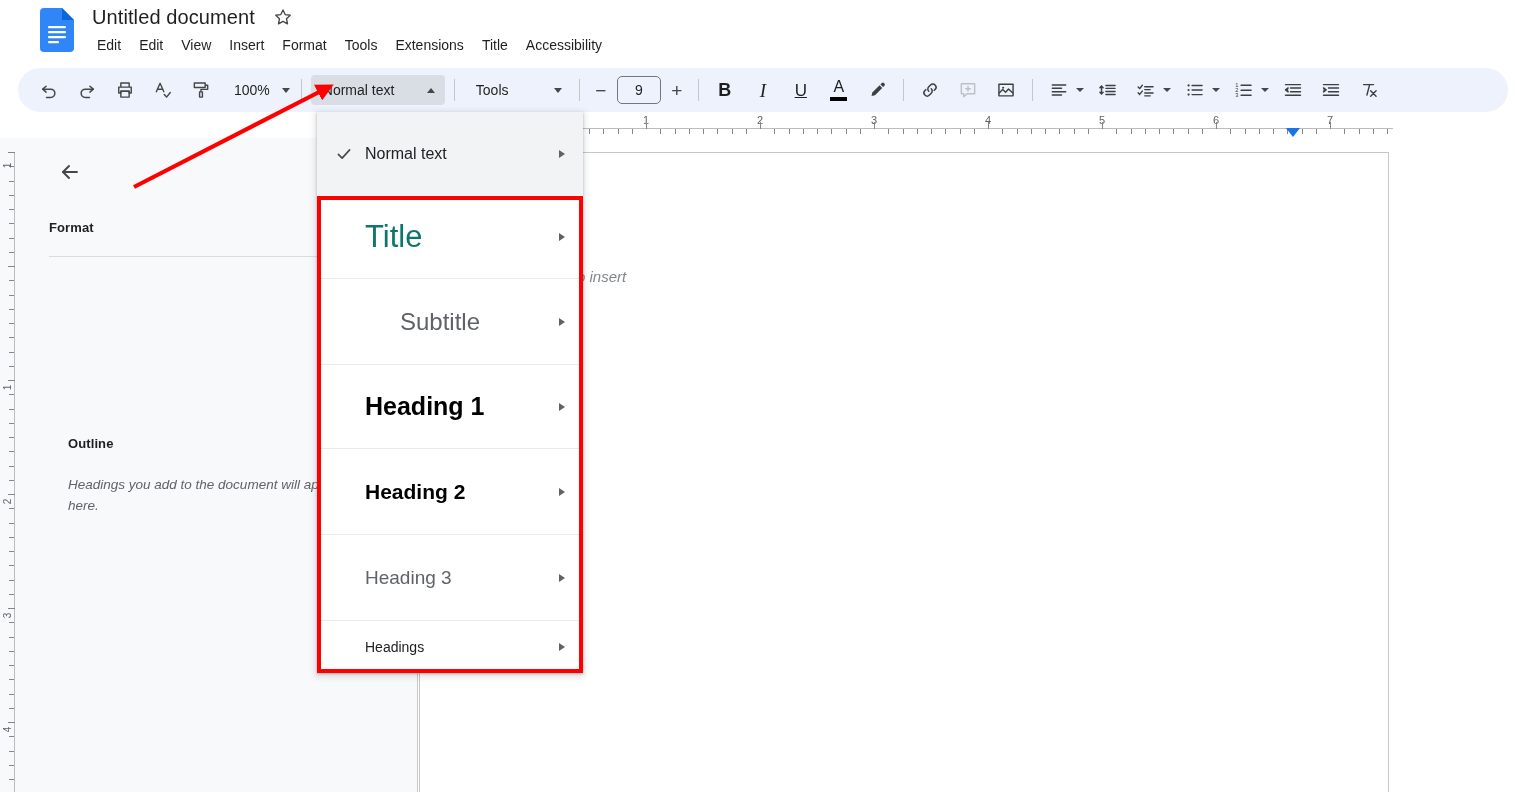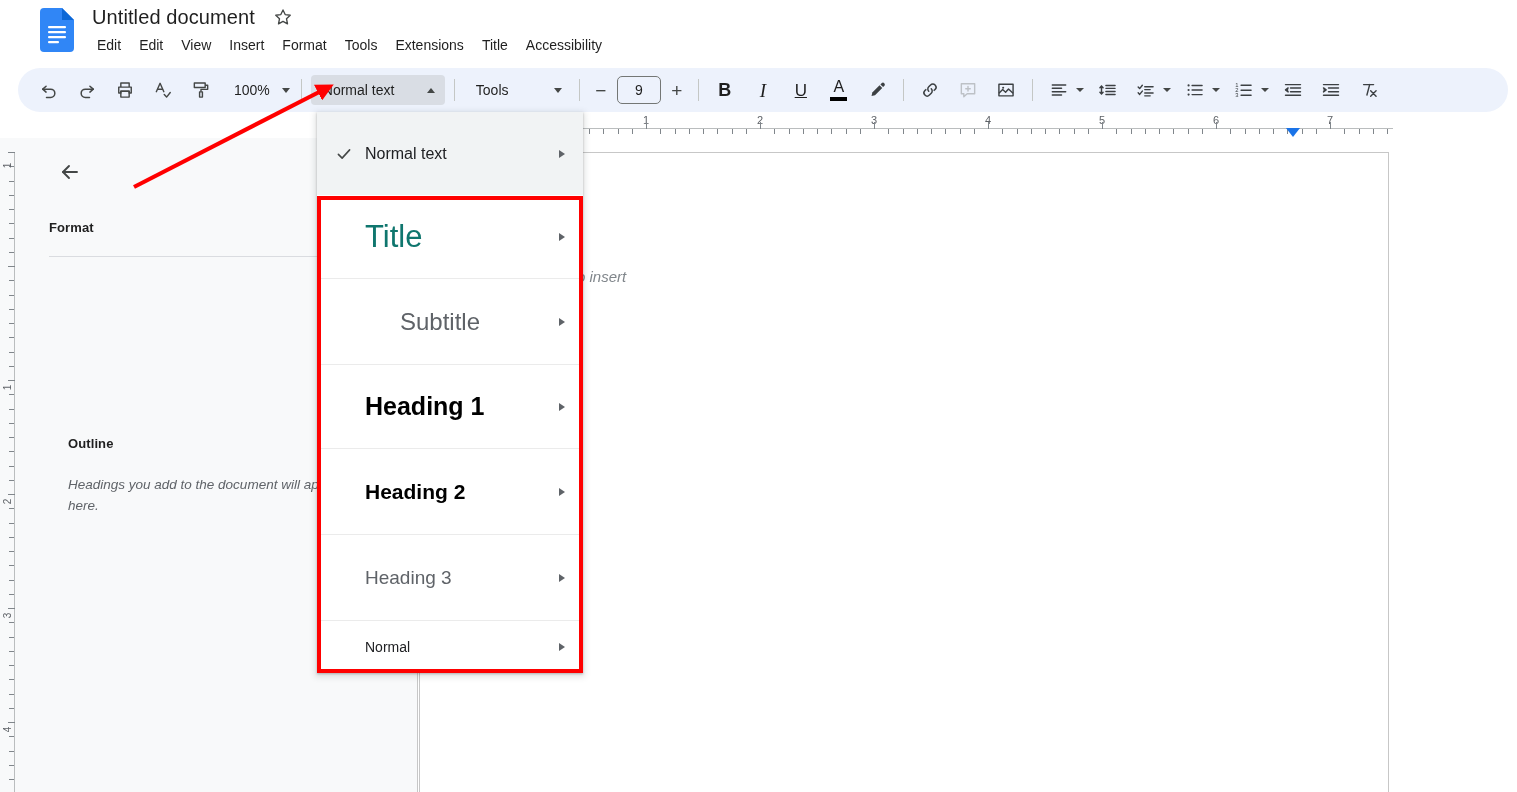--- a/index.html
+++ b/index.html
@@ -849,21 +849,21 @@
       <span class="sm-label">Heading 2</span>
       <span class="sm-arrow"></span>
     </div>
 
     <div class="sm-item sm-h3">
       <span class="sm-label">Heading 3</span>
       <span class="sm-arrow"></span>
     </div>
 
     <div class="sm-item sm-options">
-      <span class="sm-label">Normal</span>
+      <span class="sm-label">Headings</span>
       <span class="sm-arrow"></span>
     </div>
   </div>
 
   <div class="red-rect"></div>
 
   <svg class="red-arrow">
     <defs>
       <marker id="arrowhead" markerWidth="4.2" markerHeight="4.2" refX="2.4" refY="2.1" orient="auto">
         <polygon points="0,0 4.2,2.1 0,4.2" fill="#ff0000"></polygon>

